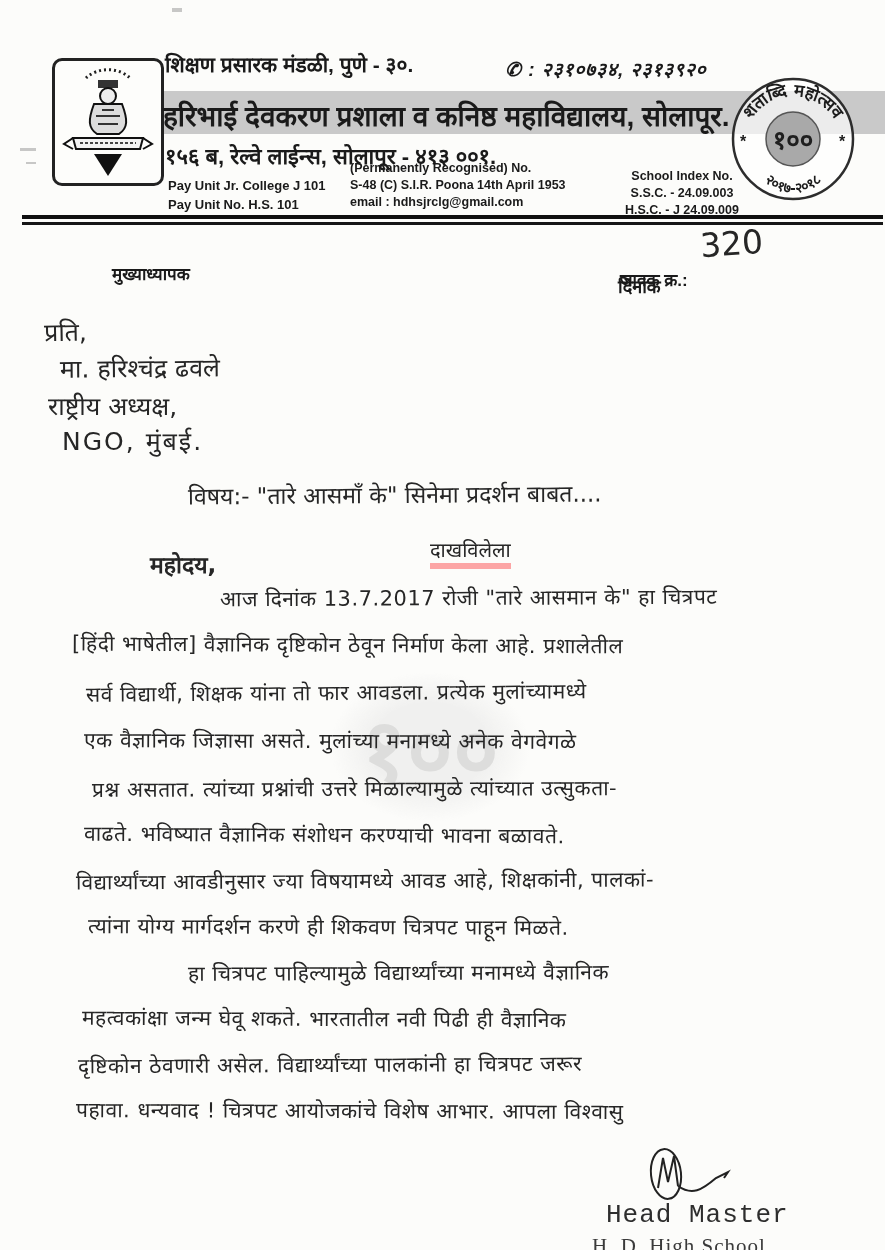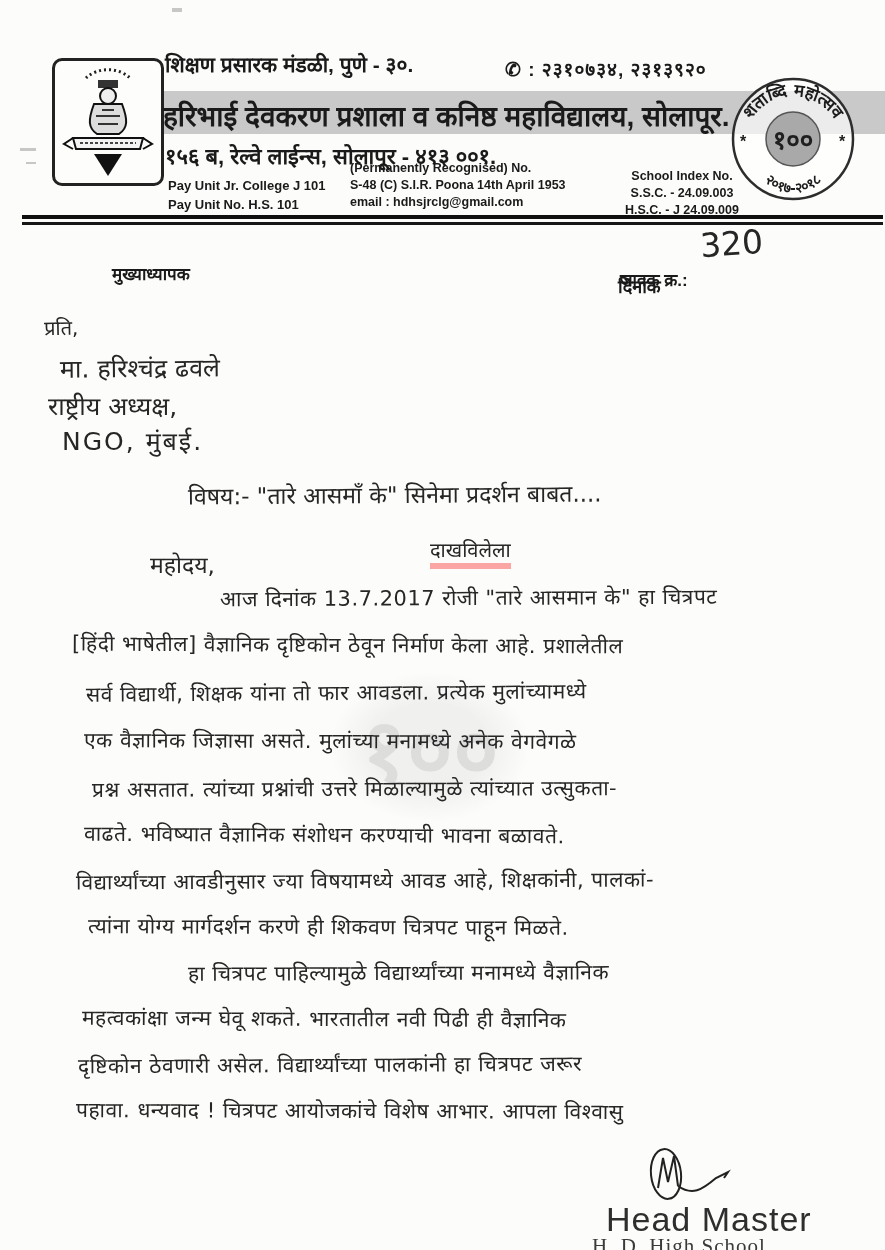--- a/index.html
+++ b/index.html
@@ -1,21 +1,21 @@
 <!DOCTYPE html>
 <html><head>
 <meta charset="utf-8">
 <style>
   html,body{margin:0;padding:0;background:#e9e9e7;}
   .page{position:relative;width:885px;height:1250px;margin:0 auto;background:#fcfcfa;
         overflow:hidden;font-family:"Liberation Sans",sans-serif;color:#1a1a1a;}
   .abs{position:absolute;white-space:nowrap;}
   
   .org-line{left:165px;top:50px;font-size:21px;font-weight:bold;text-align:center;}
-  .phone{left:505px;top:56px;font-size:19px;font-weight:bold;letter-spacing:1px;}
+  .phone{left:505px;top:56px;font-size:19px;font-weight:bold;letter-spacing:1px;font-style:italic;}
   .title-band{left:98px;top:91px;width:787px;height:43px;background:#c9c9c9;z-index:0;}
   .school-name{left:163px;top:96px;font-size:28px;font-weight:bold;z-index:2;}
   .address-line{left:165px;top:140px;font-size:22px;font-weight:bold;z-index:2;}
   .pay-units{left:168px;top:176px;font-size:13px;font-weight:bold;line-height:19px;}
   .recognised{left:350px;top:160px;width:270px;font-size:12.5px;font-weight:bold;
               line-height:17px;text-align:left;white-space:normal;}
   .index-block{left:612px;top:168px;width:140px;font-size:12.5px;font-weight:bold;
                line-height:17px;text-align:center;white-space:normal;}
   .logo-box{left:52px;top:58px;width:106px;height:122px;border:3px solid #222;
             border-radius:10px;background:#fdfdfb;z-index:2;}
@@ -23,47 +23,47 @@
   .rule-a{left:22px;top:215px;width:861px;height:4px;background:#101010;}
   .rule-b{left:22px;top:222px;width:861px;height:3px;background:#161616;}
   
   .outward-label{left:620px;top:240px;font-size:17px;font-weight:bold;margin-top:28px;}
   .head-label{left:112px;top:262px;font-size:17px;font-weight:bold;}
   .date-label{left:618px;top:274px;font-size:18px;font-weight:bold;}
   
   .hw{font-family:"DejaVu Sans","Liberation Sans",sans-serif;color:#262626;}
   .outward-no{left:700px;top:224px;font-size:33px;transform:rotate(-4deg);}
   .date-value{left:668px;top:264px;font-size:25px;letter-spacing:2px;}
-  .rc1{left:44px;top:314px;font-size:20px;transform:rotate(-1deg);}
+  .rc1{left:44px;top:314px;font-size:25px;transform:rotate(-1deg);}
   .rc2{left:60px;top:350px;font-size:25px;transform:rotate(-0.5deg);}
   .rc3{left:48px;top:388px;font-size:25px;text-align:right;}
   .rc4{left:62px;top:423px;font-size:25px;letter-spacing:2px;}
   .subject{left:188px;top:478px;font-size:23px;transform:rotate(-0.4deg);}
-  .salutation{left:150px;top:548px;font-size:23px;}
+  .salutation{left:150px;top:548px;font-size:23px;font-weight:bold;}
   .insert-word{left:430px;top:536px;font-size:20px;border-bottom:6px solid #fca5a5;}
   .bl{font-size:21px;letter-spacing:0.5px;z-index:1;}
   .bl1{left:220px;top:583px;transform:rotate(-0.3deg);}
   .bl2{left:72px;top:630px;transform:rotate(0.3deg);}
   .bl3{left:86px;top:678px;transform:rotate(-0.4deg);}
   .bl4{left:84px;top:726px;transform:rotate(0.2deg);}
   .bl5{left:92px;top:774px;transform:rotate(-0.2deg);}
   .bl6{left:84px;top:820px;transform:rotate(0.3deg);}
   .bl7{left:76px;top:866px;transform:rotate(-0.3deg);}
   .bl8{left:88px;top:912px;transform:rotate(0.2deg);}
   .bl9{left:188px;top:958px;transform:rotate(-0.2deg);}
   .bl10{left:82px;top:1004px;transform:rotate(0.3deg);}
   .bl11{left:78px;top:1050px;transform:rotate(-0.3deg);}
   .bl12{left:76px;top:1096px;transform:rotate(0.2deg);}
   .watermark{left:330px;top:672px;width:200px;height:150px;z-index:0;
              display:flex;align-items:center;justify-content:center;
              font-size:88px;font-weight:bold;color:#b9b9b9;opacity:0.45;
              border-radius:50%;background:radial-gradient(closest-side,#e3e3e3 60%,rgba(227,227,227,0) 100%);}
   .sig-mark{left:636px;top:1146px;width:110px;height:62px;}
-  .sig-title{left:606px;top:1200px;font-family:Liberation Sans, sans-serif;
-             font-size:34px;color:#2e2e2e;letter-spacing:1px;}
+  .sig-title{left:606px;top:1200px;font-family:Liberation Mono, monospace;
+             font-size:26px;color:#2e2e2e;letter-spacing:1px;}
   .sig-org{left:592px;top:1234px;font-family:"Liberation Serif",serif;
            font-size:21px;color:#3a3a3a;letter-spacing:1px;}
   .artifact{background:#9a9a9a;opacity:0.55;}
 </style>
 </head>
 <body>
 
 <div class="page">
 
   <div class="abs artifact" style="left:172px;top:8px;width:10px;height:4px;"></div>

